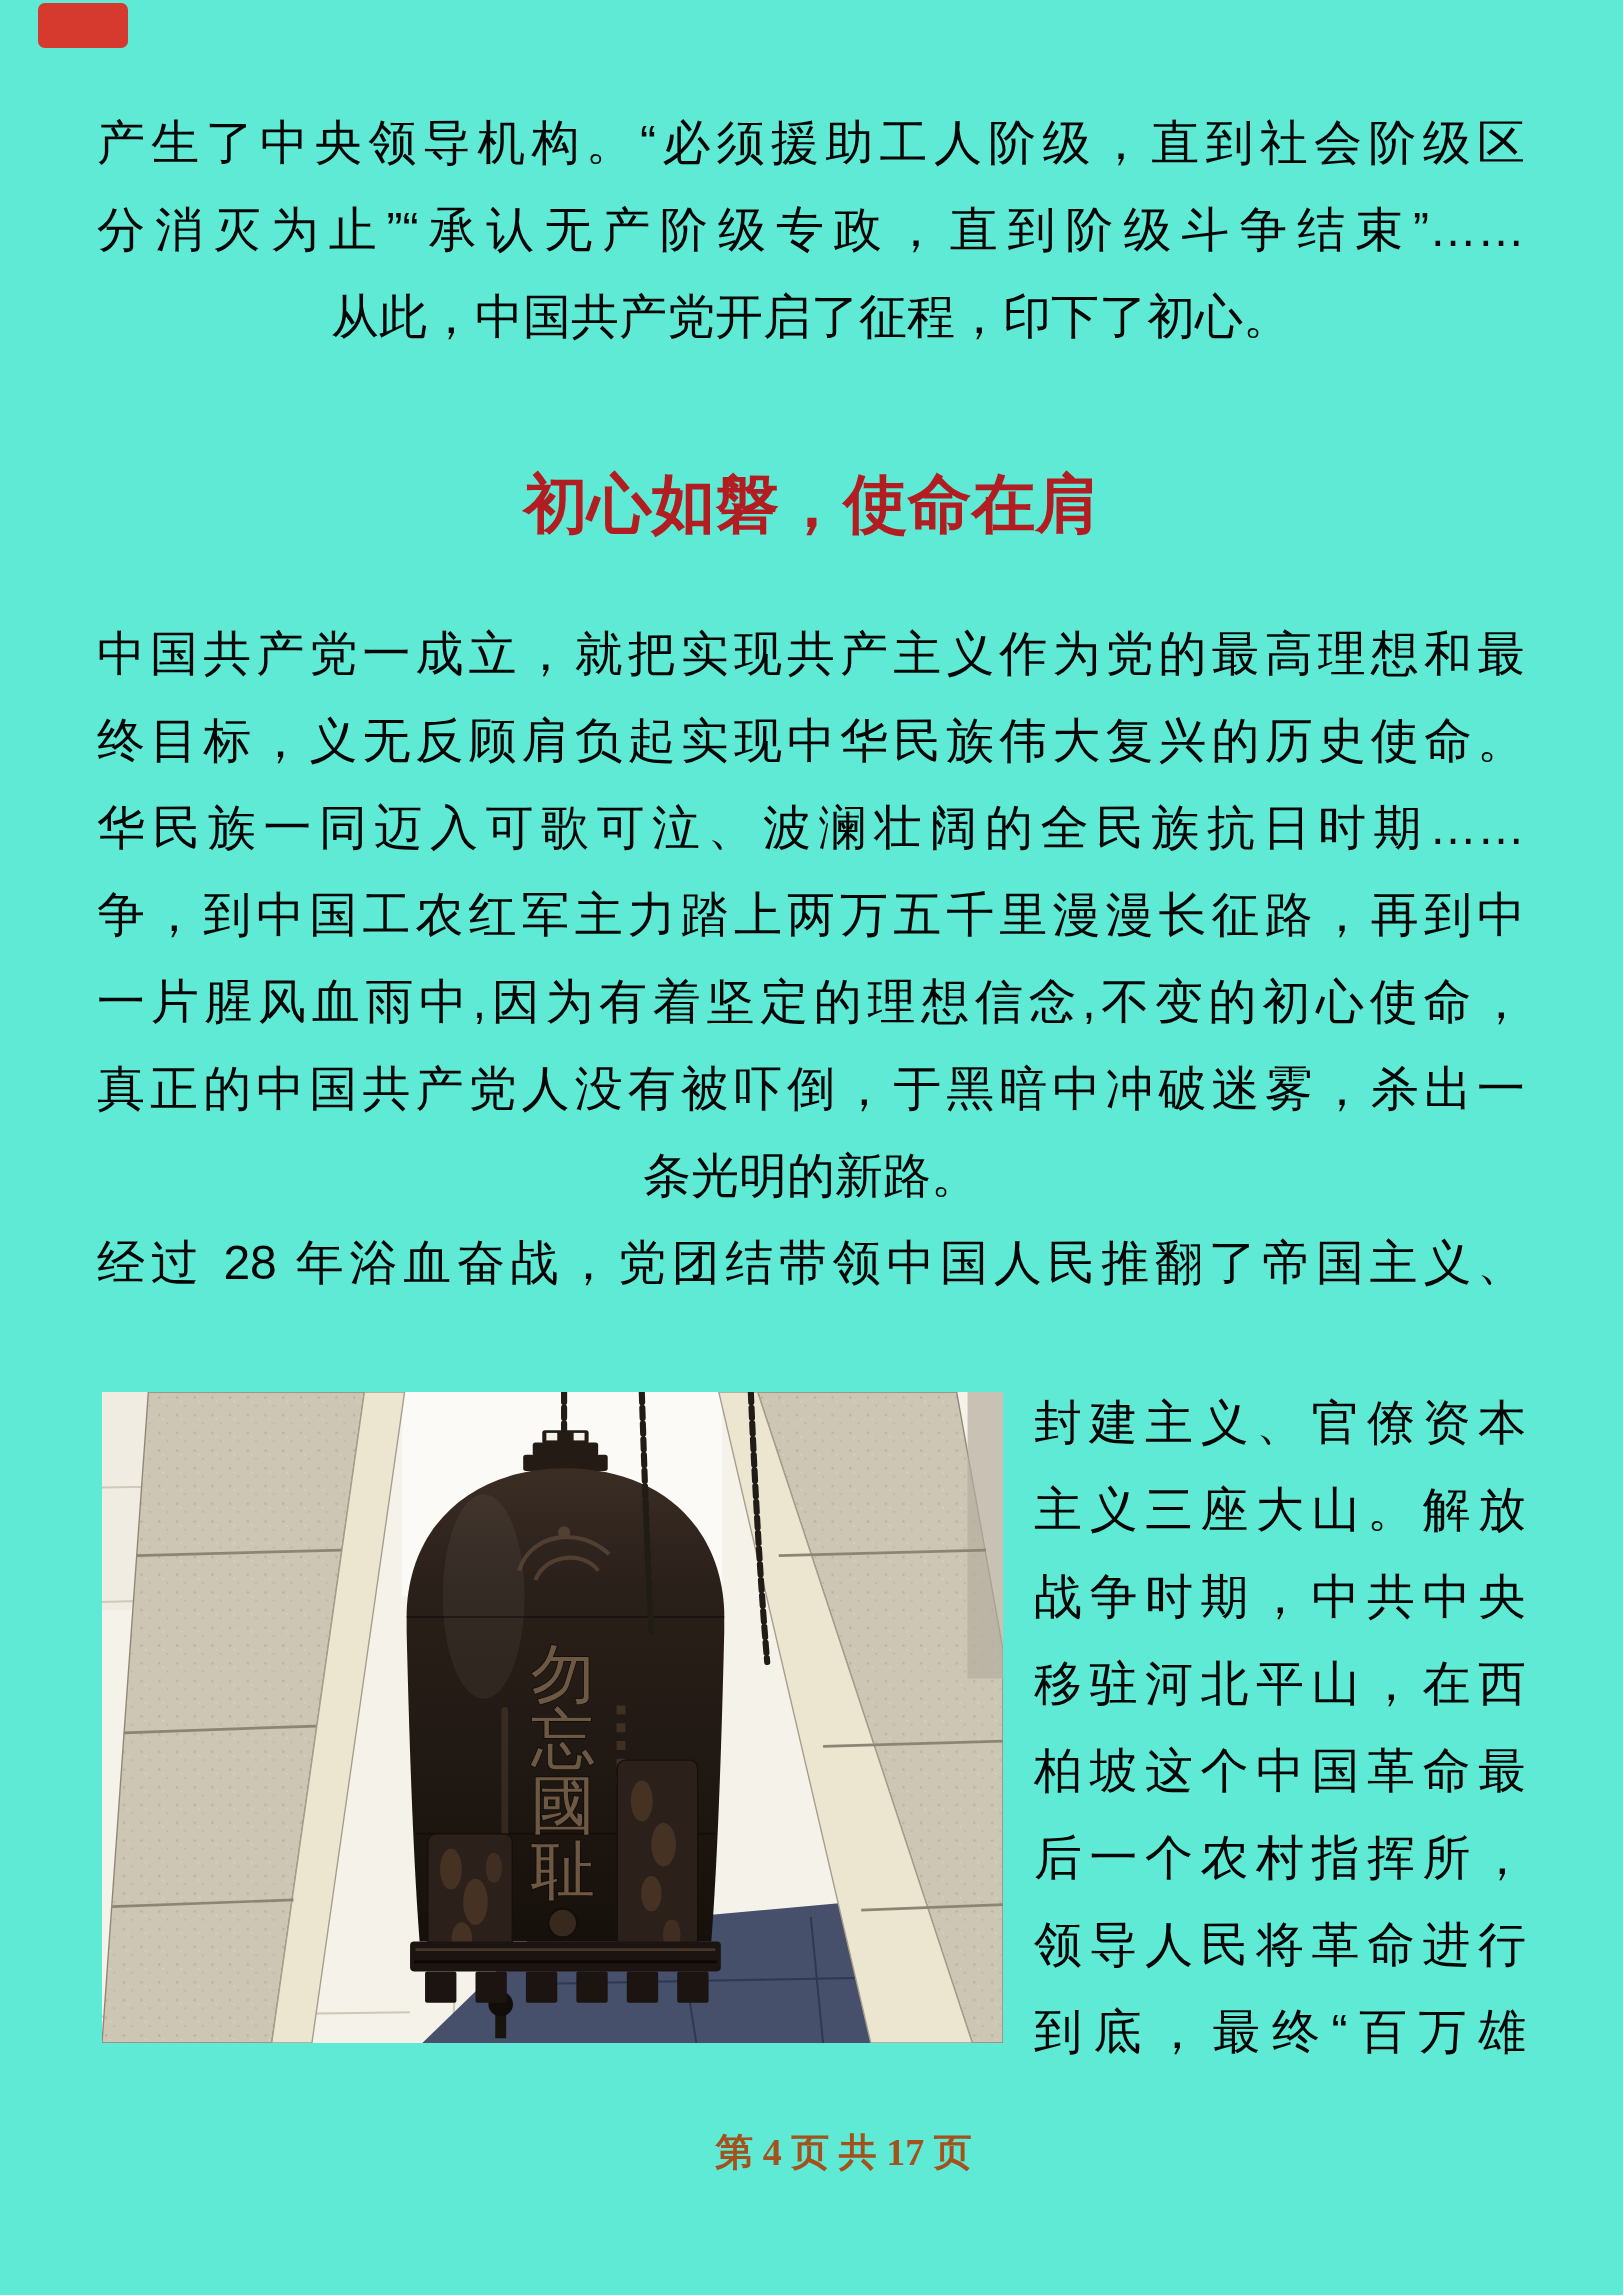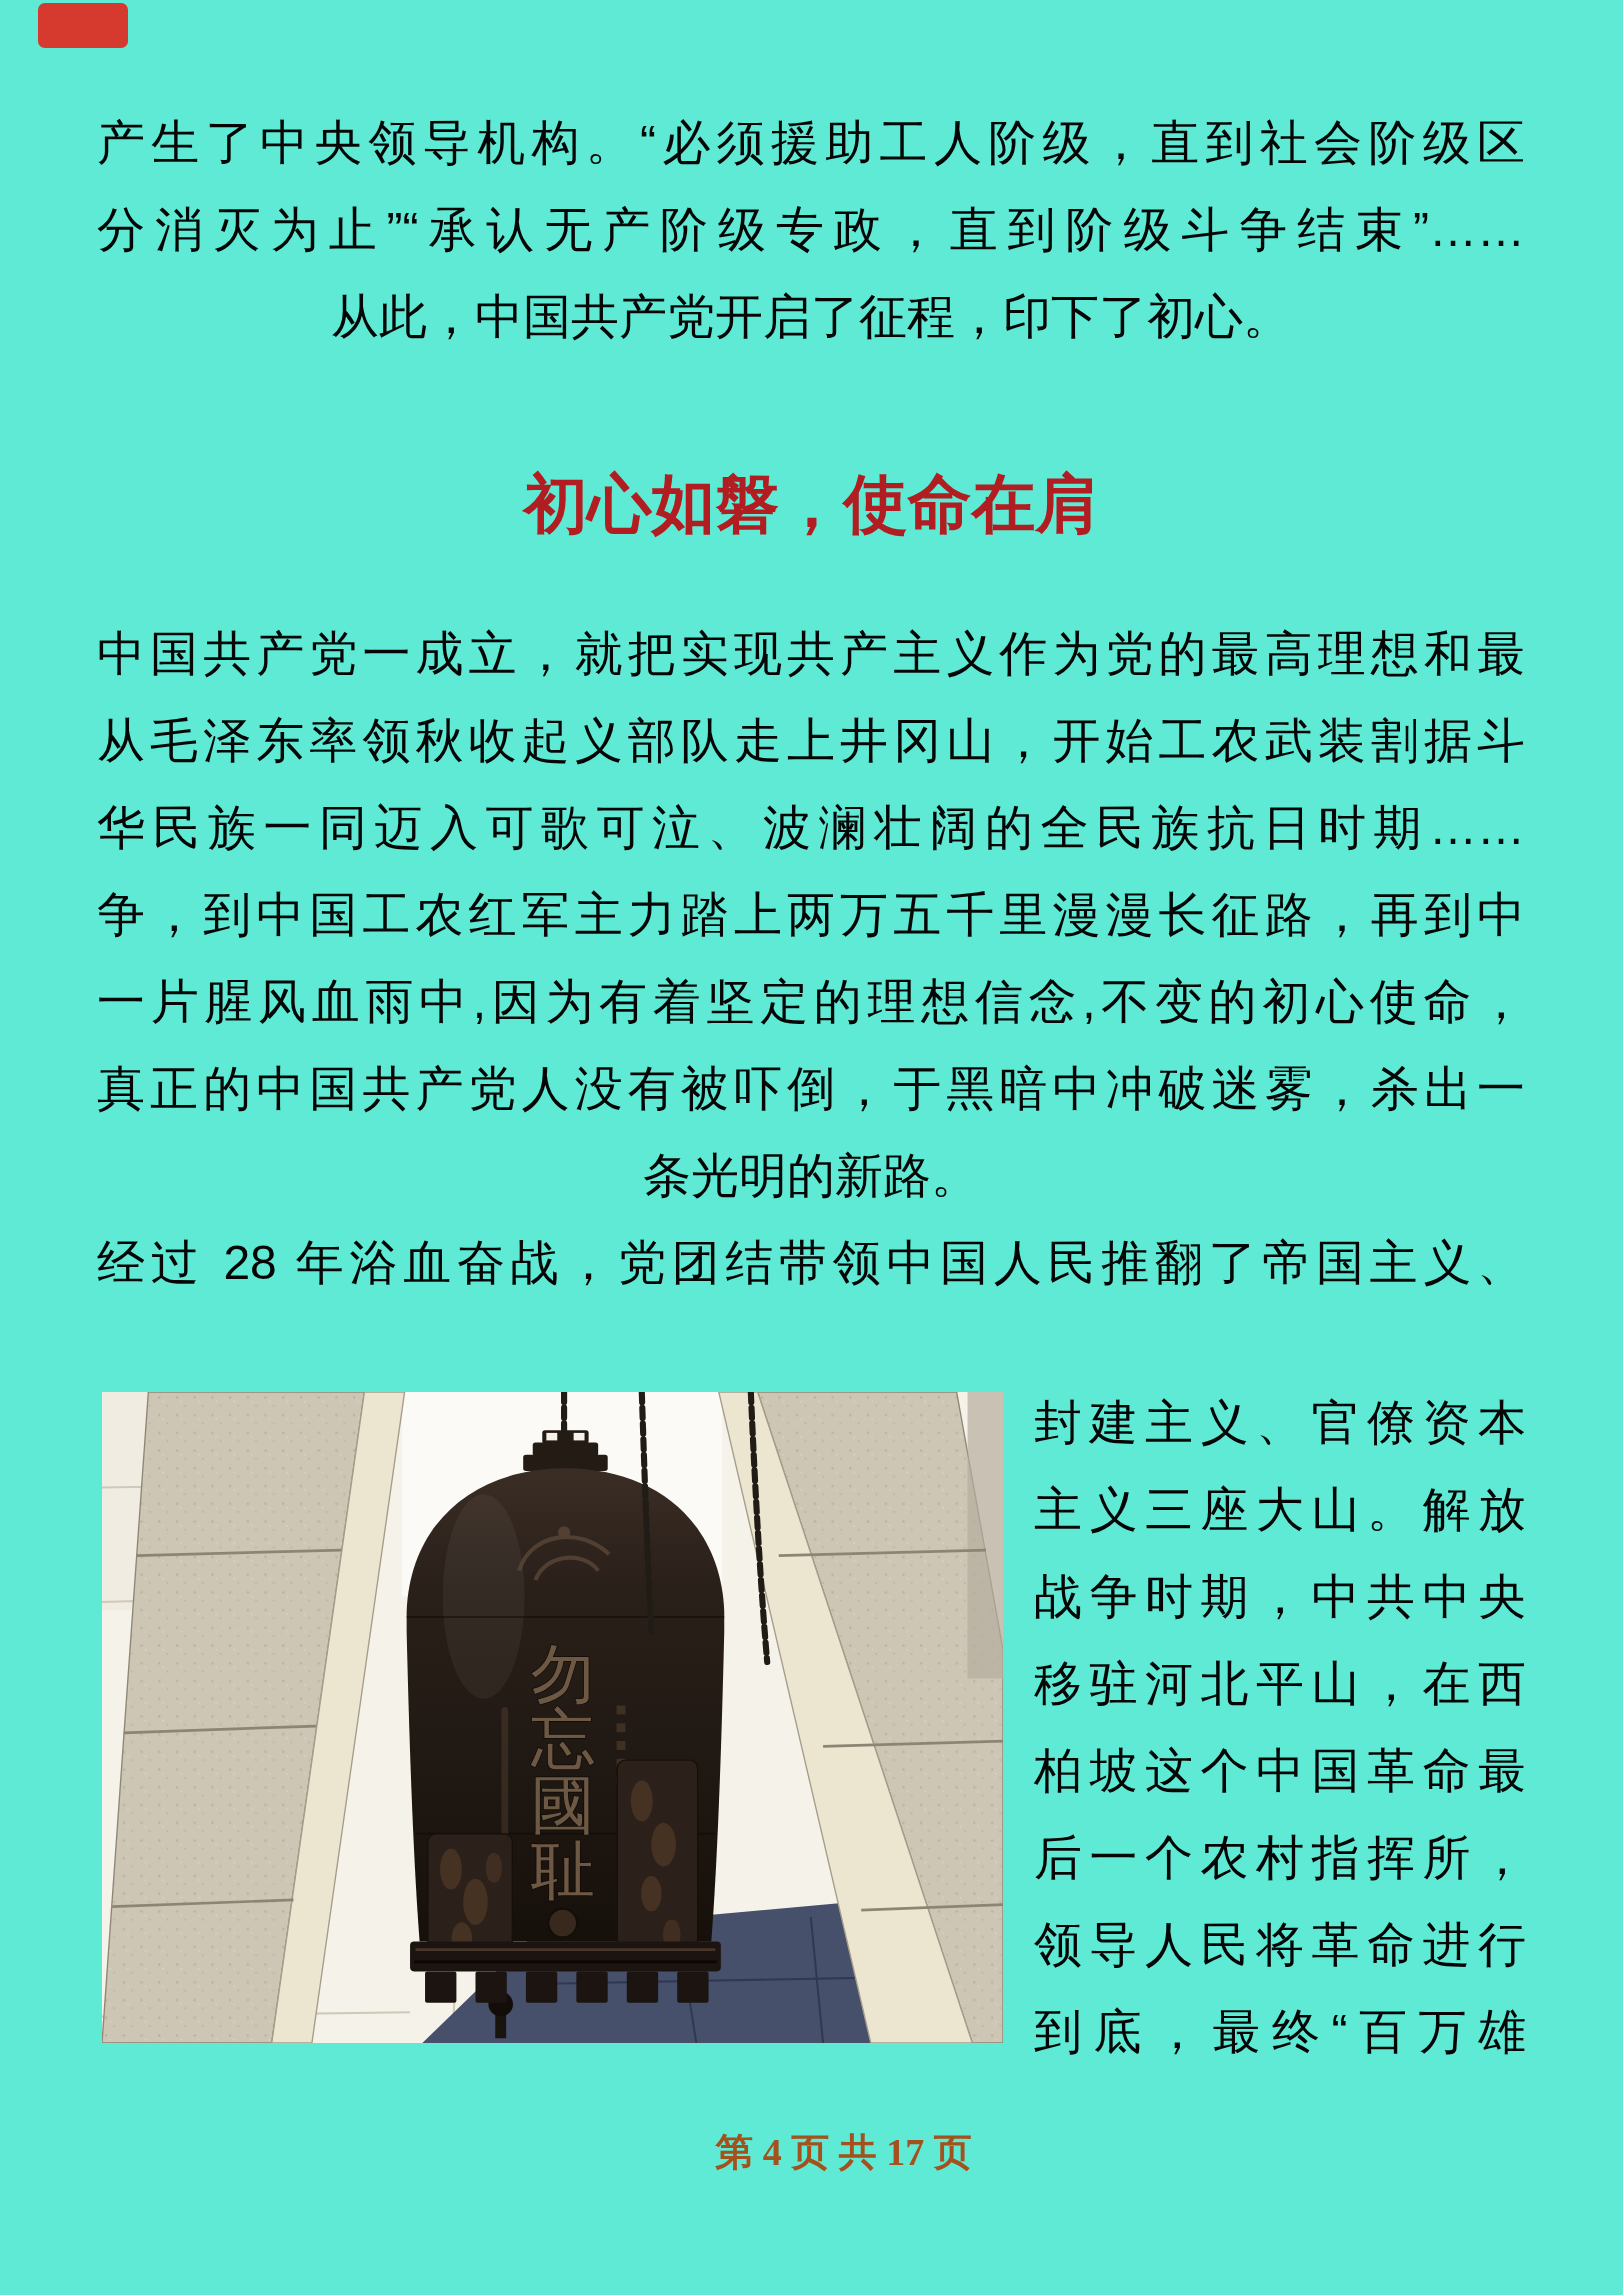--- a/index.html
+++ b/index.html
@@ -62,21 +62,21 @@
   <section class="textblock" id="block-top">
       <div class="line">产生了中央领导机构。“必须援助工人阶级，直到社会阶级区</div>
       <div class="line">分消灭为止”“承认无产阶级专政，直到阶级斗争结束”……</div>
       <div class="line short">从此，中国共产党开启了征程，印下了初心。</div>
     </section>
 
   <h1 class="heading">初心如磐，使命在肩</h1>
 
   <section class="textblock" id="block-main">
       <div class="line">中国共产党一成立，就把实现共产主义作为党的最高理想和最</div>
-      <div class="line">从毛泽东率领秋收起义部队走上井冈山，开始工农武装割据斗</div>
+      <div class="line">终目标，义无反顾肩负起实现中华民族伟大复兴的历史使命。</div>
       <div class="line">华民族一同迈入可歌可泣、波澜壮阔的全民族抗日时期……</div>
       <div class="line">争，到中国工农红军主力踏上两万五千里漫漫长征路，再到中</div>
       <div class="line">一片腥风血雨中,因为有着坚定的理想信念,不变的初心使命，</div>
       <div class="line">真正的中国共产党人没有被吓倒，于黑暗中冲破迷雾，杀出一</div>
       <div class="line short">条光明的新路。</div>
       <div class="line">经过 28 年浴血奋战，党团结带领中国人民推翻了帝国主义、</div>
     </section>
 
   <figure class="photo">
     <svg viewBox="0 0 1322 955" preserveAspectRatio="none">

